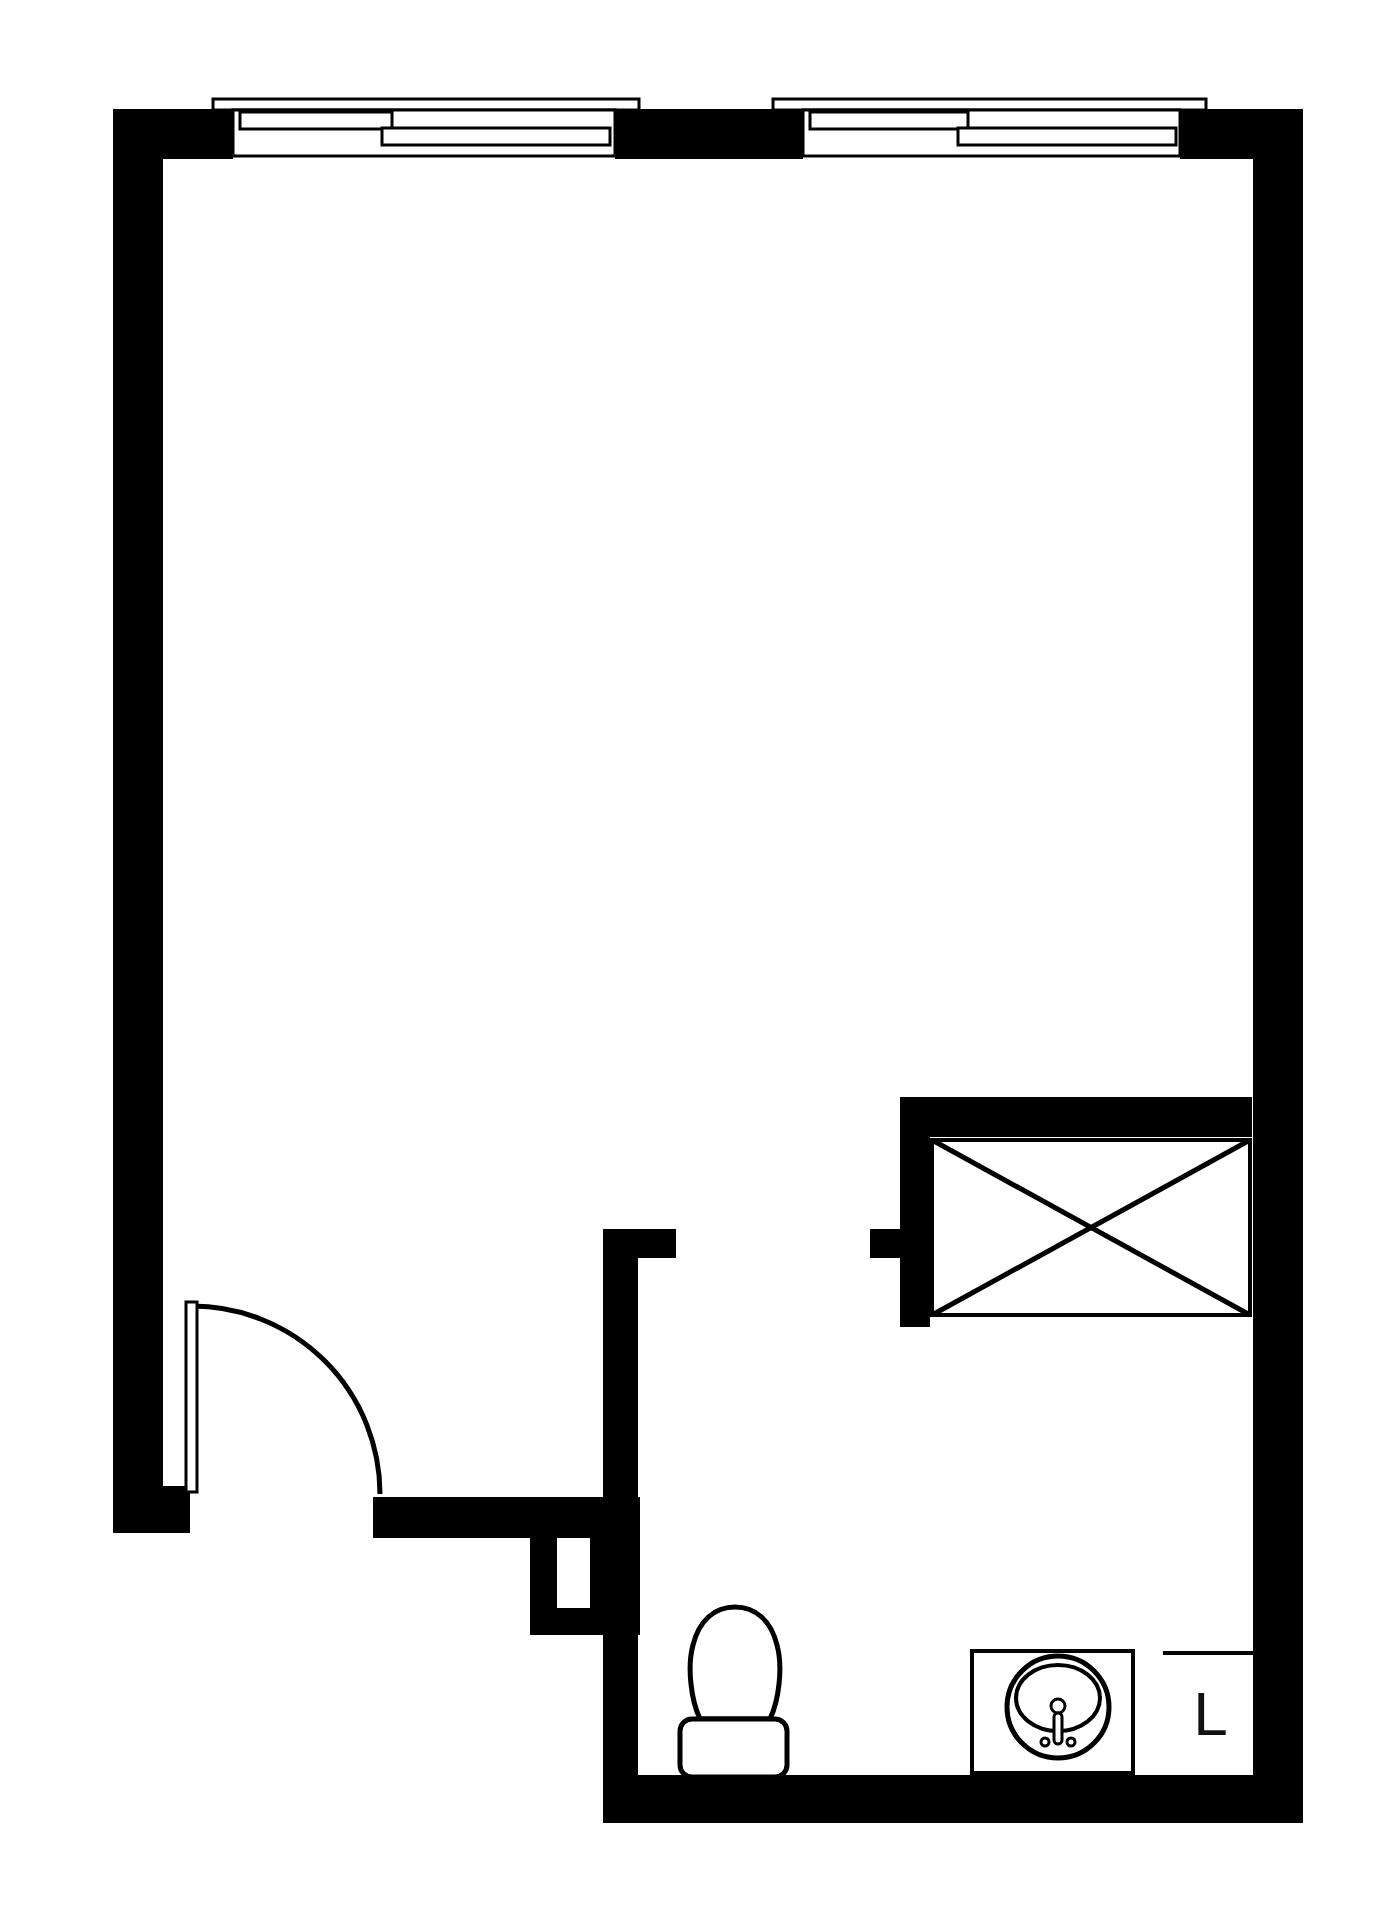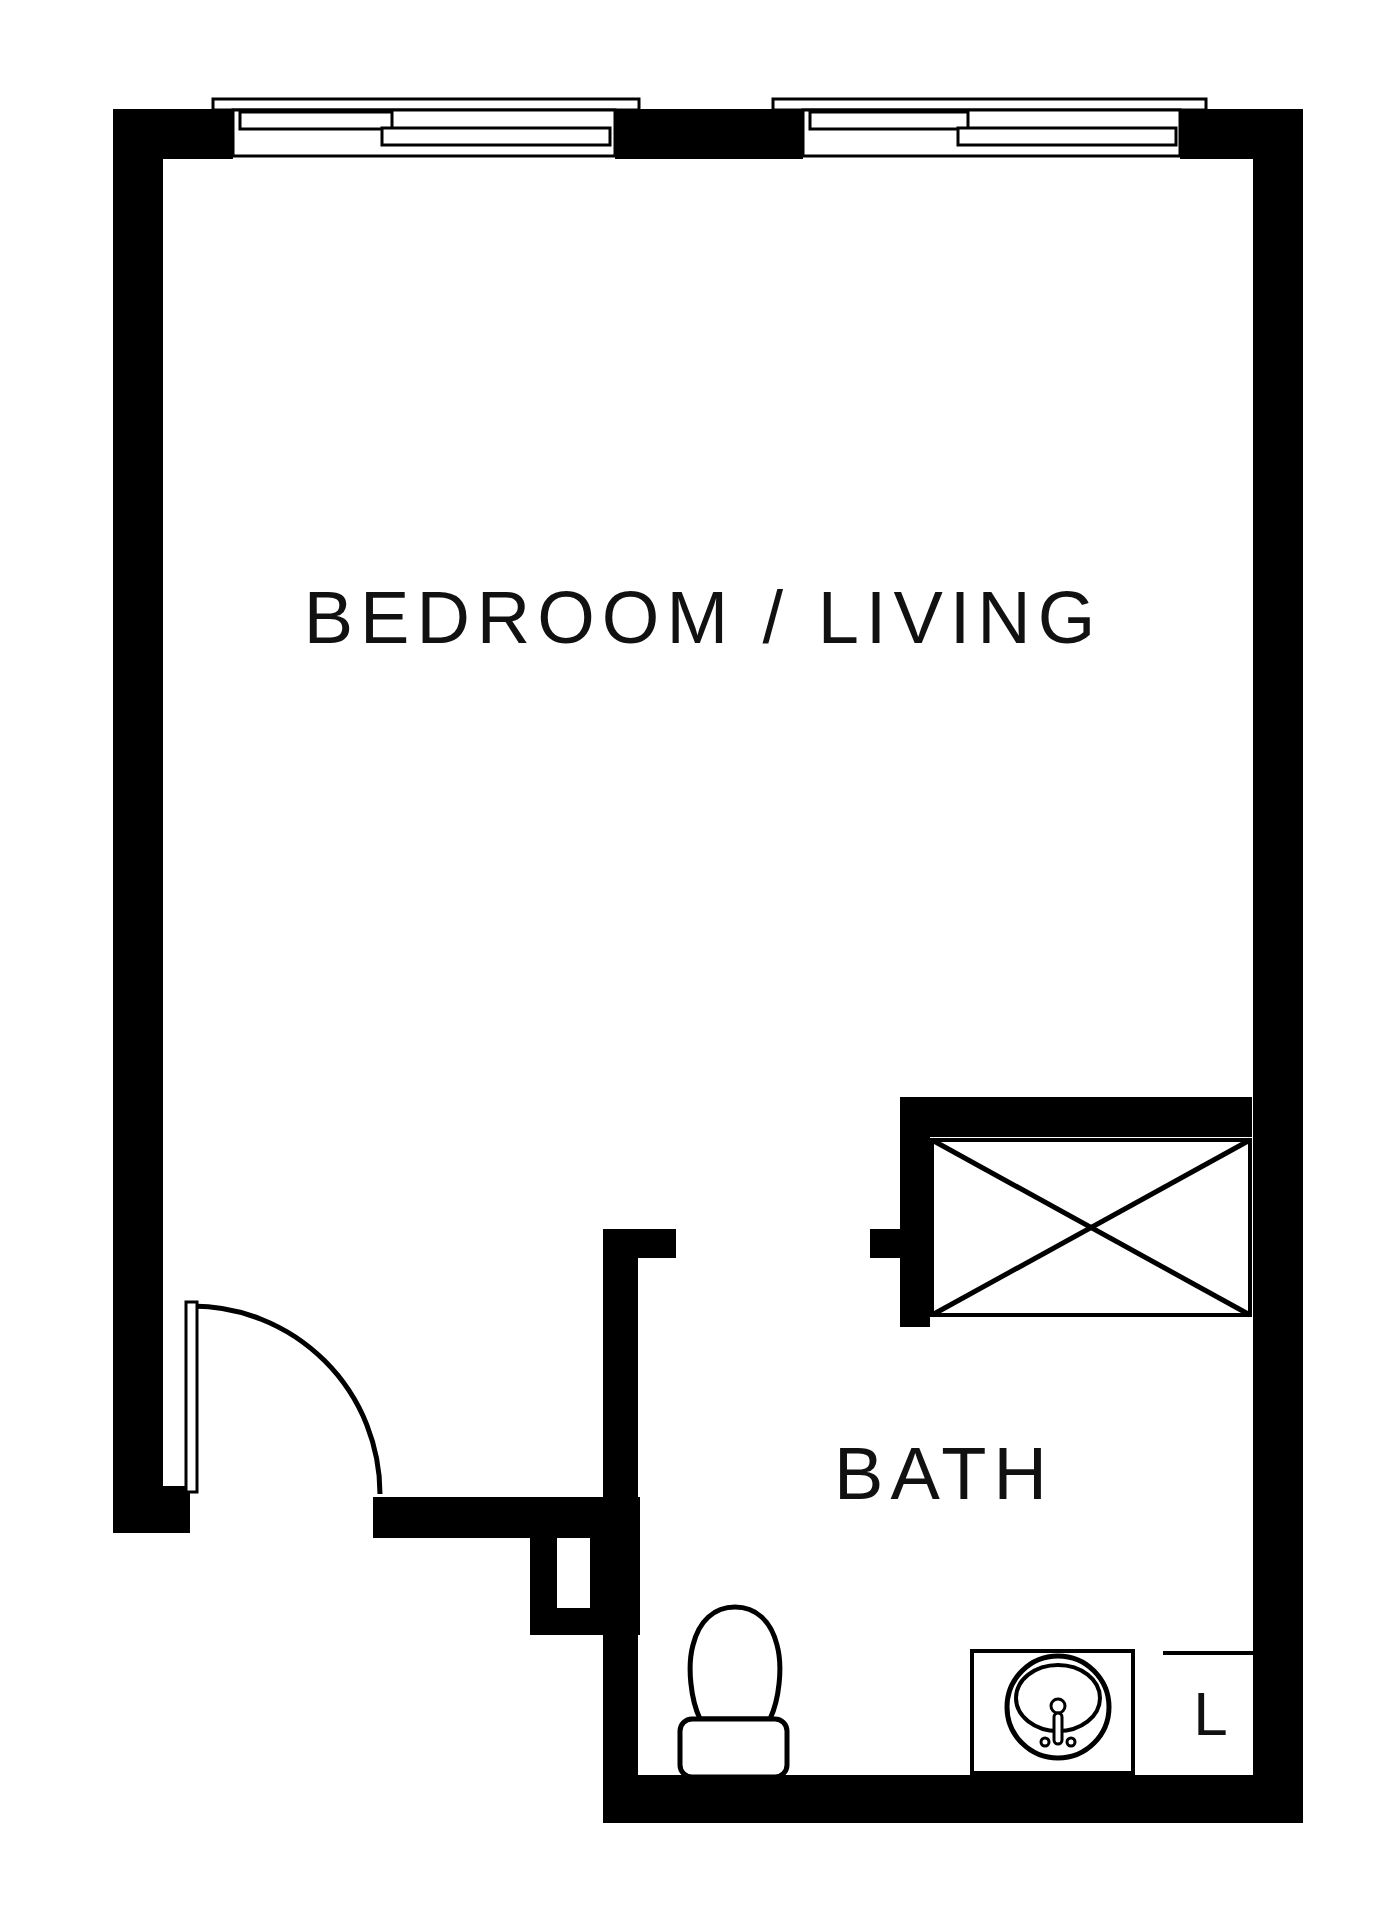--- a/index.html
+++ b/index.html
@@ -104,17 +104,15 @@
       <rect x="1054" y="1713" width="8" height="31" rx="4" fill="#ffffff" stroke="#000000" stroke-width="3"></rect>
       <circle cx="1045" cy="1742" r="4" fill="#ffffff" stroke="#000000" stroke-width="3"></circle>
       <circle cx="1071" cy="1742" r="4" fill="#ffffff" stroke="#000000" stroke-width="3"></circle>
     </g>
 
     <g>
       <line x1="1163" y1="1653" x2="1253" y2="1653" stroke="#000000" stroke-width="4"></line>
     </g>
   </svg>
 
-  <div class="room-label" id="label-bedroom">BEDROOM / LIVING</div>
-  <div class="room-label" id="label-bath">BATH</div>
   <div class="room-label small" id="label-linen">L</div>
 
 </div>
 
 </body></html>

